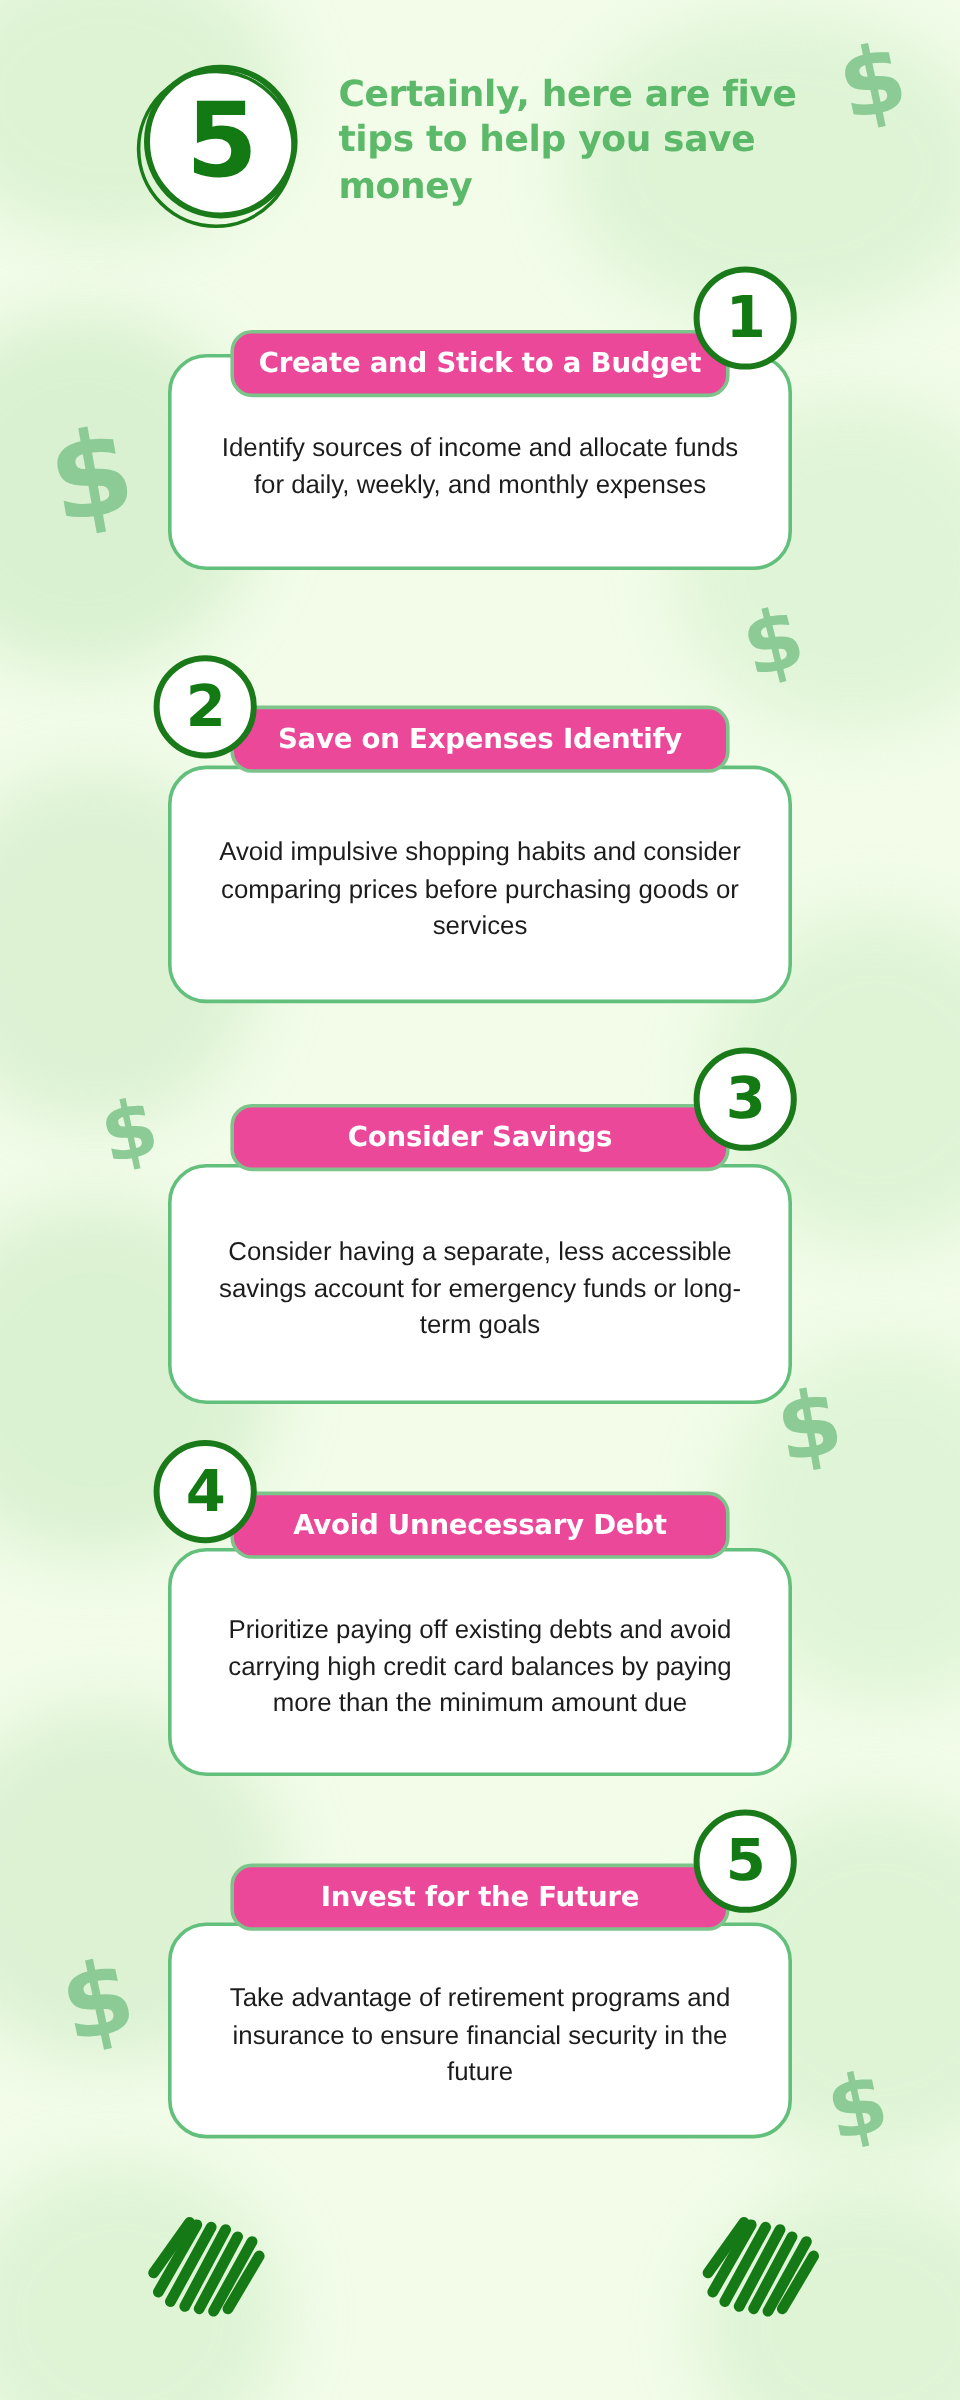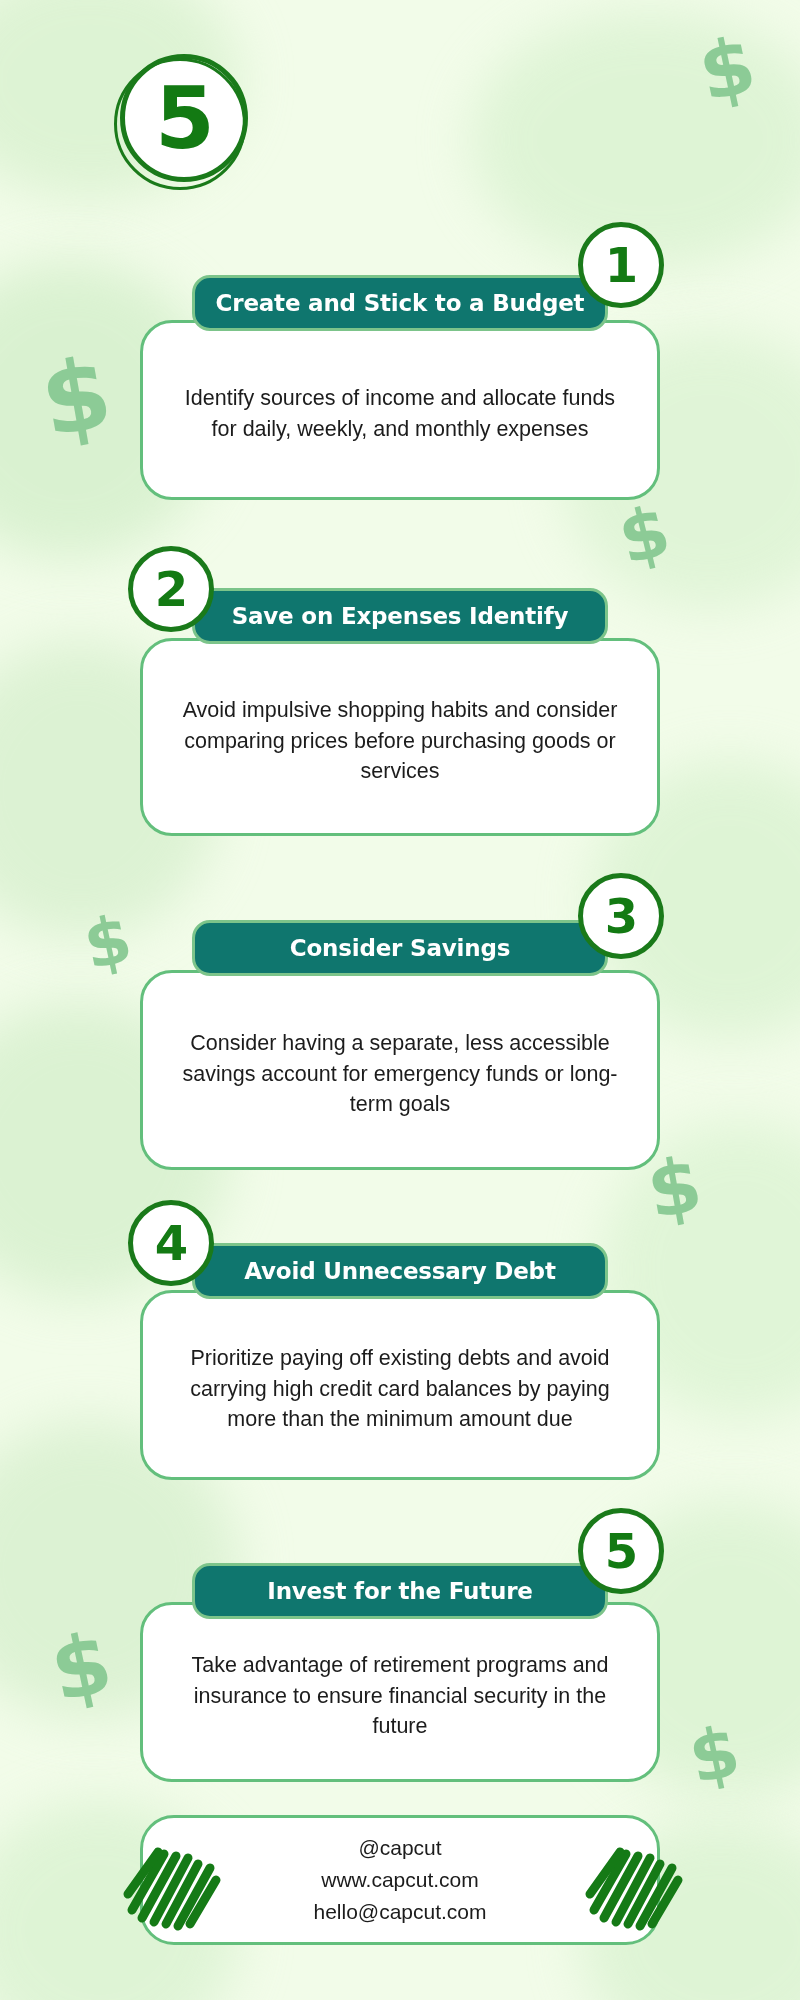--- a/index.html
+++ b/index.html
@@ -128,21 +128,21 @@
   .tip-text {
     font-family: "Liberation Sans", sans-serif;
     font-size: 21.5px;
     line-height: 1.42;
     color: #1c1c1c;
     text-align: center;
   }
   .tip-head {
     position: absolute;
     height: 56px;
-    background: #0f766e;
+    background: #ec4899;
     border: 3px solid #7cc48a;
     border-radius: 18px;
     box-sizing: border-box;
     display: flex;
     align-items: center;
     justify-content: center;
     z-index: 3;
   }
   .tip-head span {
     font-family: "DejaVu Sans", sans-serif;
@@ -235,24 +235,25 @@
 <div class="dollar" style="left:690px; top:1720px; font-size:70px; transform:rotate(-12deg);">$</div>
 
 <div class="page">
 
   <div class="header">
     <div class="hero-badge">
       <div class="ring-outer"></div>
       <div class="ring-inner"></div>
       <div class="num">5</div>
     </div>
-  </div>
-
-  <div class="tip" style="top:0;">
-    <div class="tip-body" style="top:320px; height:180px;">
+    <div class="hero-title">Certainly, here are five tips to help you save money</div>
+  </div>
+
+  <div class="tip" style="top:0;">
+    <div class="tip-body" style="top:295px; height:180px;">
       <div class="tip-text">Identify sources of income and allocate funds for daily, weekly, and monthly expenses</div>
     </div>
     <div class="tip-head" style="top:275px; left:192px; width:416px;">
       <span>Create and Stick to a Budget</span>
     </div>
     <div class="tip-badge" style="top:222px; left:578px;">
       <div class="circle"></div>
       <div class="n">1</div>
     </div>
   </div>
@@ -293,21 +294,21 @@
     <div class="tip-badge" style="top:1200px; left:128px;">
       <div class="circle"></div>
       <div class="n">4</div>
     </div>
   </div>
 
   <div class="tip" style="top:0;">
     <div class="tip-body" style="top:1602px; height:180px;">
       <div class="tip-text">Take advantage of retirement programs and insurance to ensure financial security in the future</div>
     </div>
-    <div class="tip-head" style="top:1553px; left:192px; width:416px;margin-top:10px;">
+    <div class="tip-head" style="top:1553px; left:192px; width:416px;">
       <span>Invest for the Future</span>
     </div>
     <div class="tip-badge" style="top:1508px; left:578px;">
       <div class="circle"></div>
       <div class="n">5</div>
     </div>
   </div>
 
   <svg class="scribble" style="left:118px; top:1838px;" width="110" height="100" viewBox="0 0 110 100">
     <g stroke="#157a16" stroke-width="9" stroke-linecap="round" fill="none">
@@ -325,19 +326,14 @@
       <path d="M14 72 L46 16"></path>
       <path d="M24 80 L58 18"></path>
       <path d="M36 84 L70 20"></path>
       <path d="M48 86 L80 26"></path>
       <path d="M60 88 L92 30"></path>
       <path d="M10 56 L40 14"></path>
       <path d="M72 86 L98 42"></path>
     </g>
   </svg>
 
-  <div class="footer">
-    <div>@capcut</div>
-    <div>www.capcut.com</div>
-    <div>hello@capcut.com</div>
-  </div>
 
 </div>
 
 </body></html>

